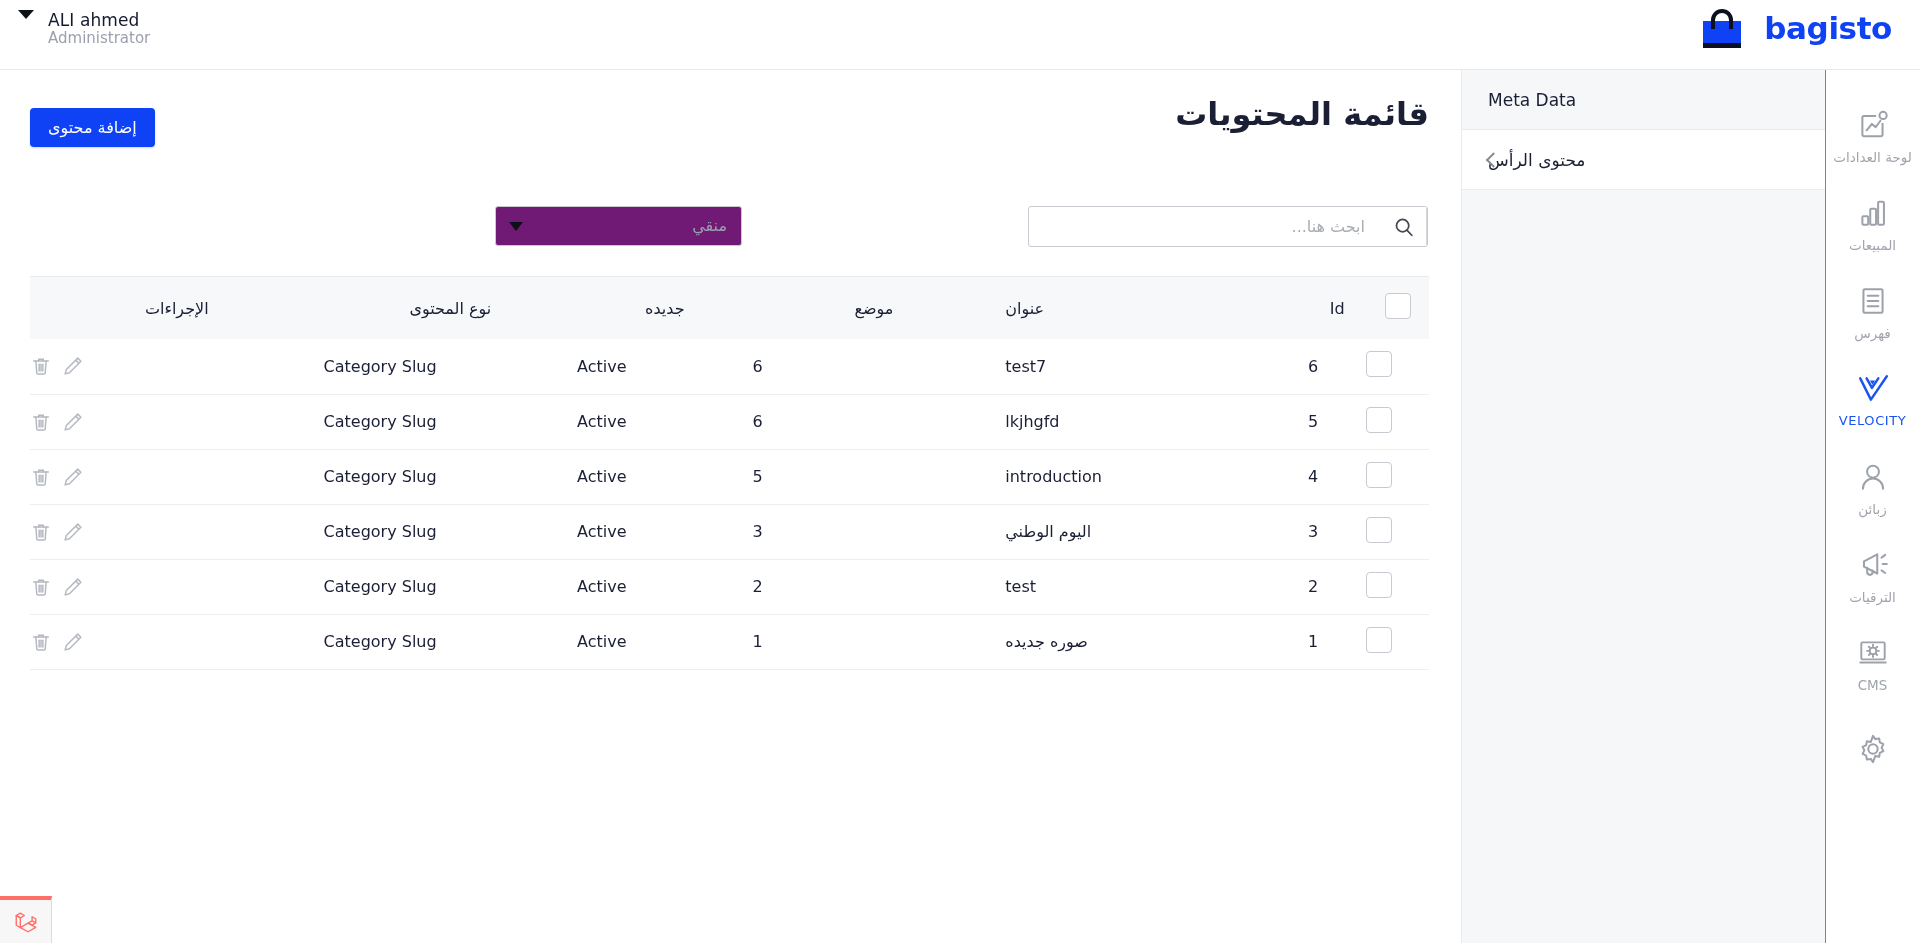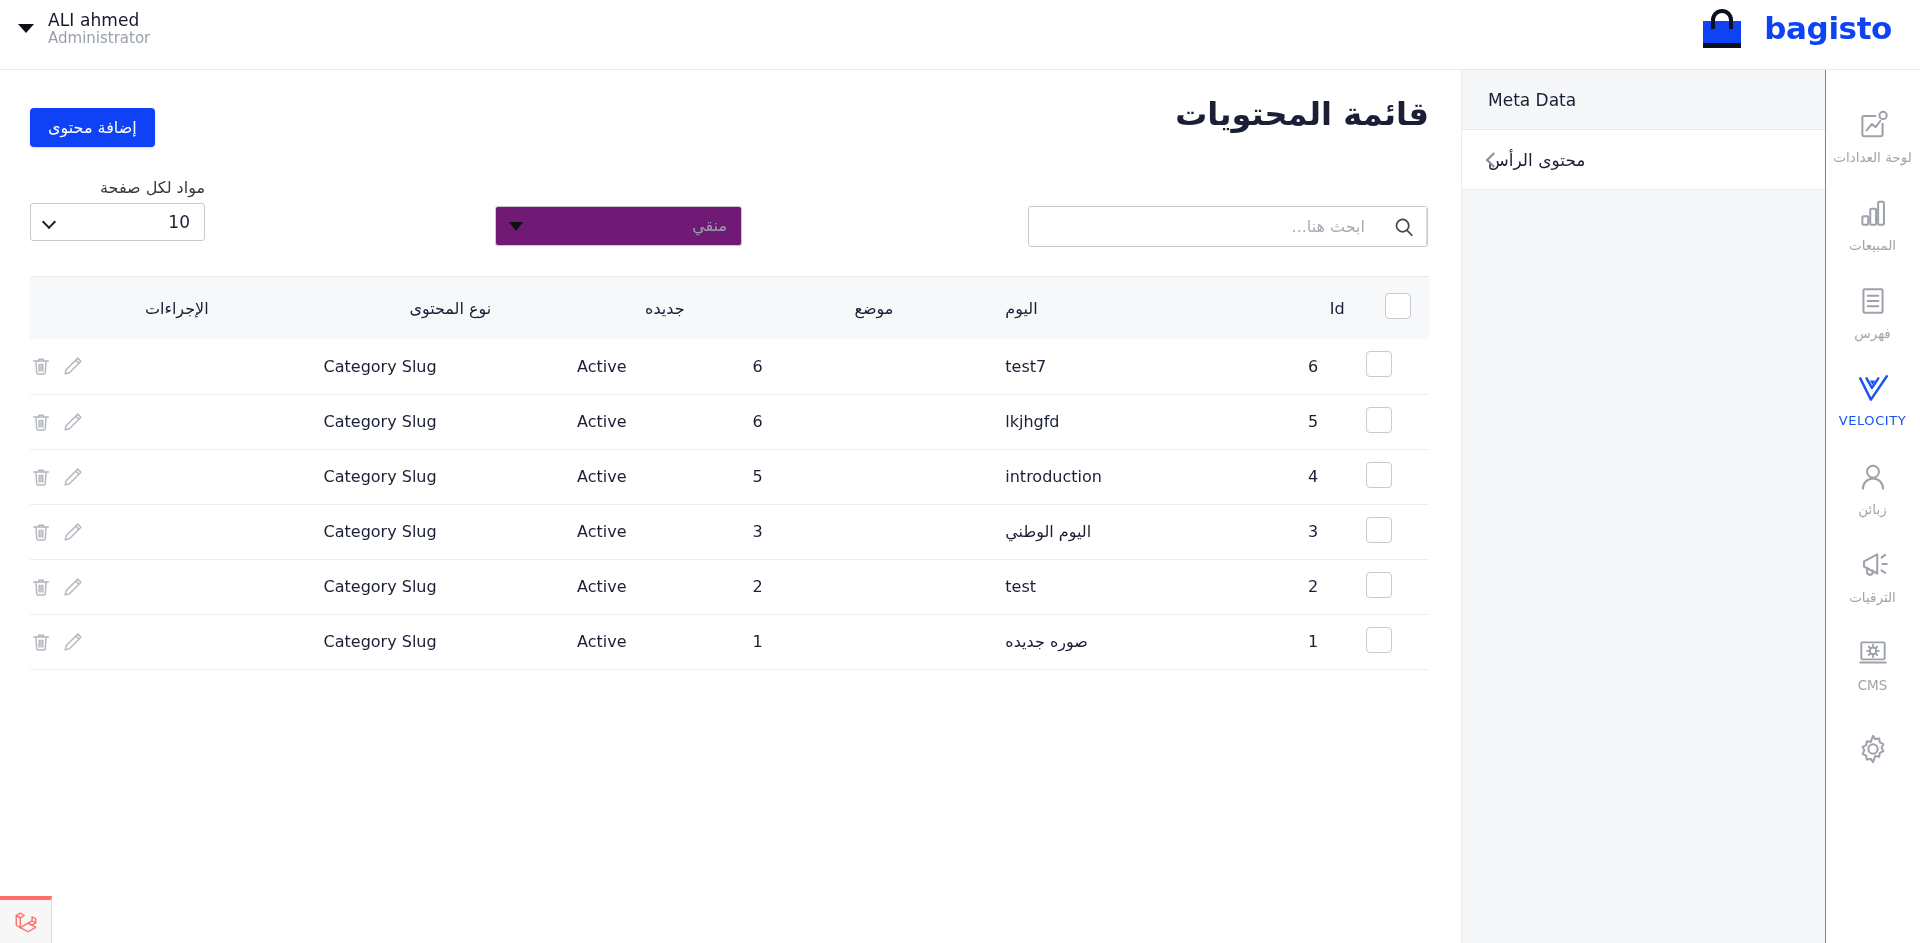--- a/index.html
+++ b/index.html
@@ -30,21 +30,20 @@
     border-bottom: 1px solid #e8e8e8;
     z-index: 40;
   }
 
   .user-block {
     position: absolute;
     top: 10px;
     left: 18px;
     display: flex;
     flex-direction: row;
-    align-items: center;
     gap: 14px;
     direction: ltr;
   }
 
   .caret-down {
     width: 0; height: 0;
     border-left: 8px solid transparent;
     border-right: 8px solid transparent;
     border-top: 9px solid #0d1117;
     cursor: pointer;
@@ -431,27 +430,20 @@
 
   <div class="main">
 
     <div class="page-head">
       <div class="page-title">قائمة المحتويات</div>
       <button class="btn-primary">إضافة محتوى</button>
     </div>
 
     <div class="filter-row">
 
-      <div class="per-page">
-        <span class="per-page-label">مواد لكل صفحة</span>
-        <div class="select-box">
-          <span class="val">10</span>
-          <span class="arrow"></span>
-        </div>
-      </div>
 
       <div class="filter-select">
         <span class="val">منقي</span>
         <span class="tri"></span>
       </div>
 
       <div class="search-wrap">
         <button class="search-btn">
           <svg class="act-icon" viewBox="0 0 24 24" fill="none" stroke="#43474f" stroke-width="1.9">
             <circle cx="10.5" cy="10.5" r="6.7"></circle>
@@ -463,21 +455,21 @@
     </div>
 
     <div class="table-wrap">
       <table class="grid">
         <thead>
           <tr>
             <th class="col-chk">
               <span class="chkbox"></span>
             </th>
             <th class="col-id">Id</th>
-            <th class="col-title">اليوم</th>
+            <th class="col-title">عنوان</th>
             <th class="col-pos">موضع</th>
             <th class="col-state">جديده</th>
             <th class="col-type">نوع المحتوى</th>
             <th class="col-act">الإجراءات</th>
           </tr>
         </thead>
         <tbody>
             <tr>
               <td class="col-chk"><span class="chkbox"></span></td>
               <td class="col-id">6</td>

